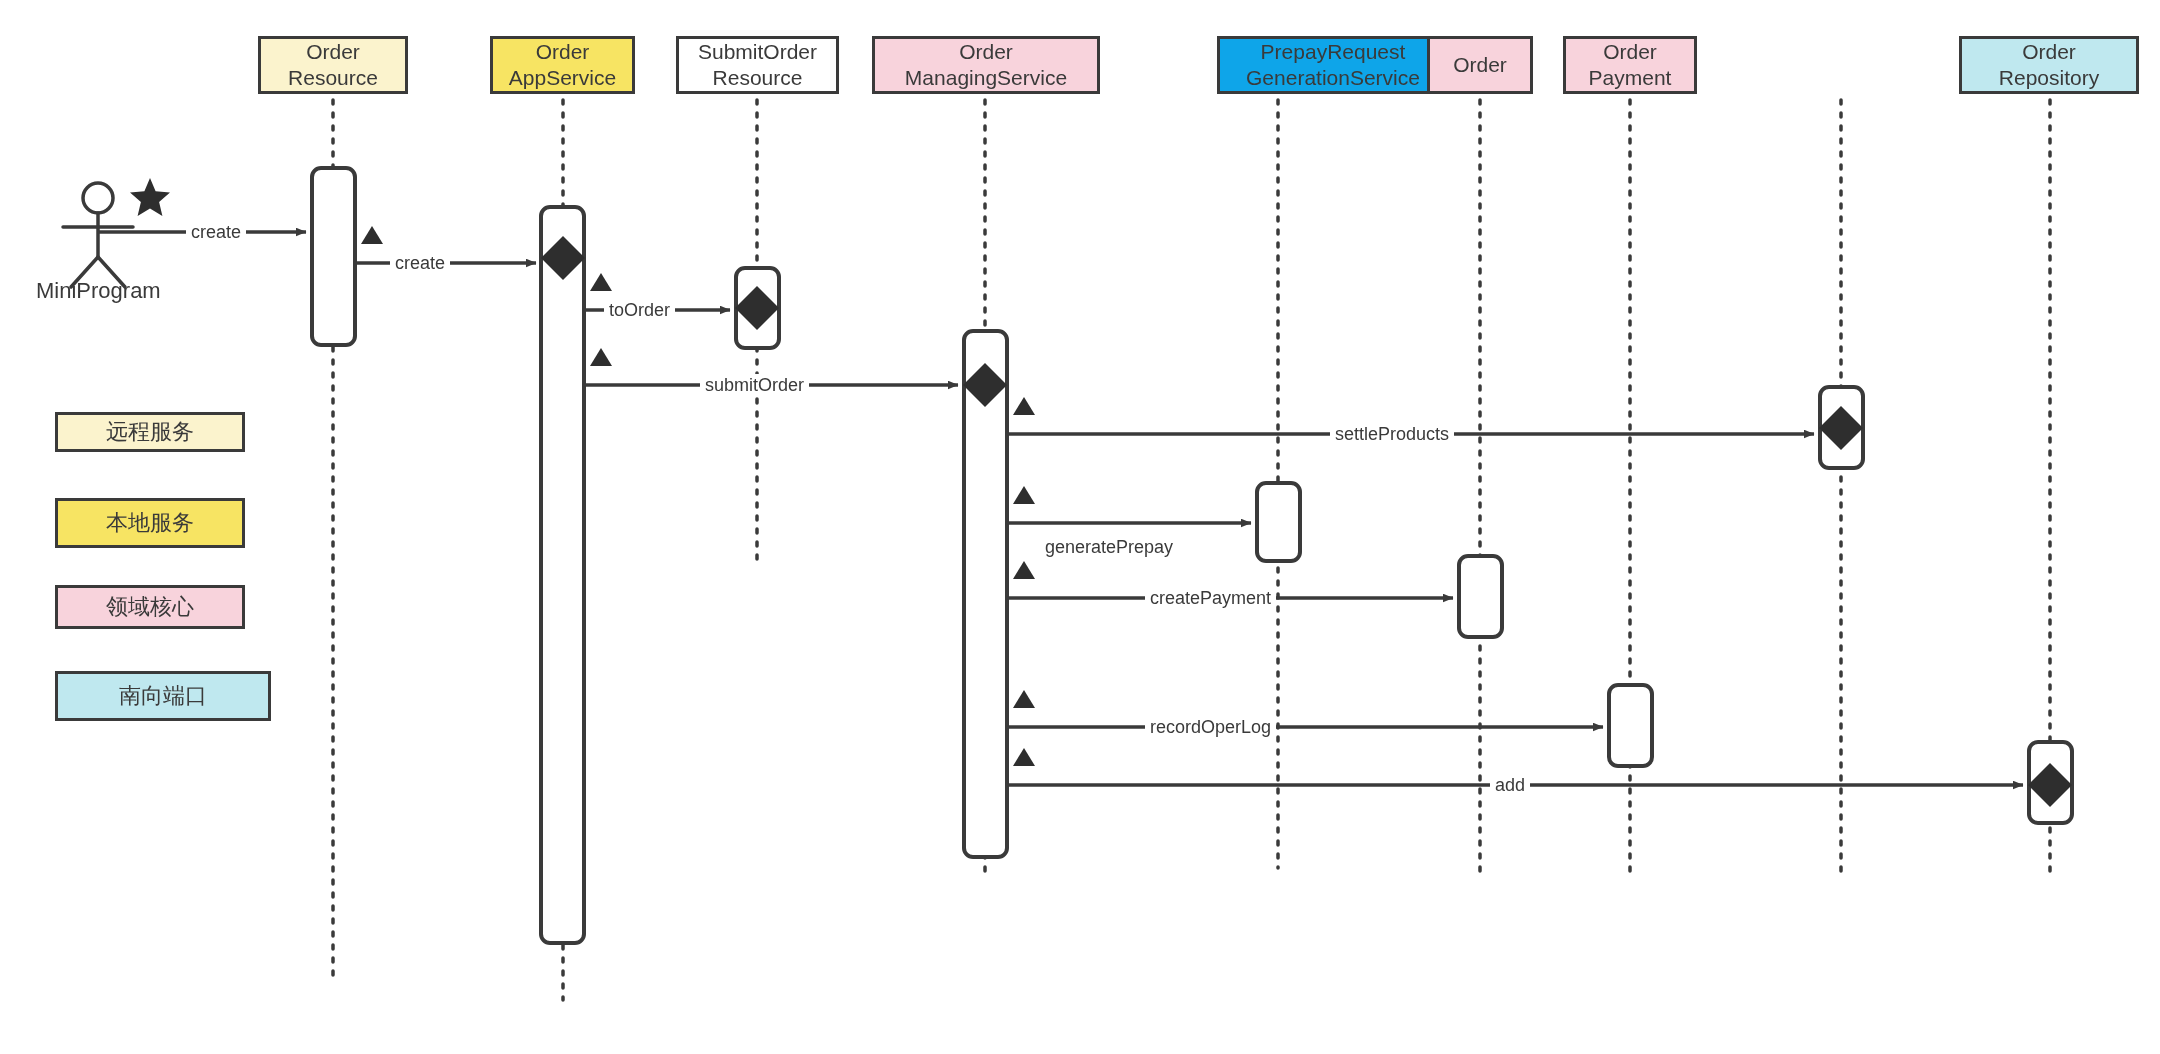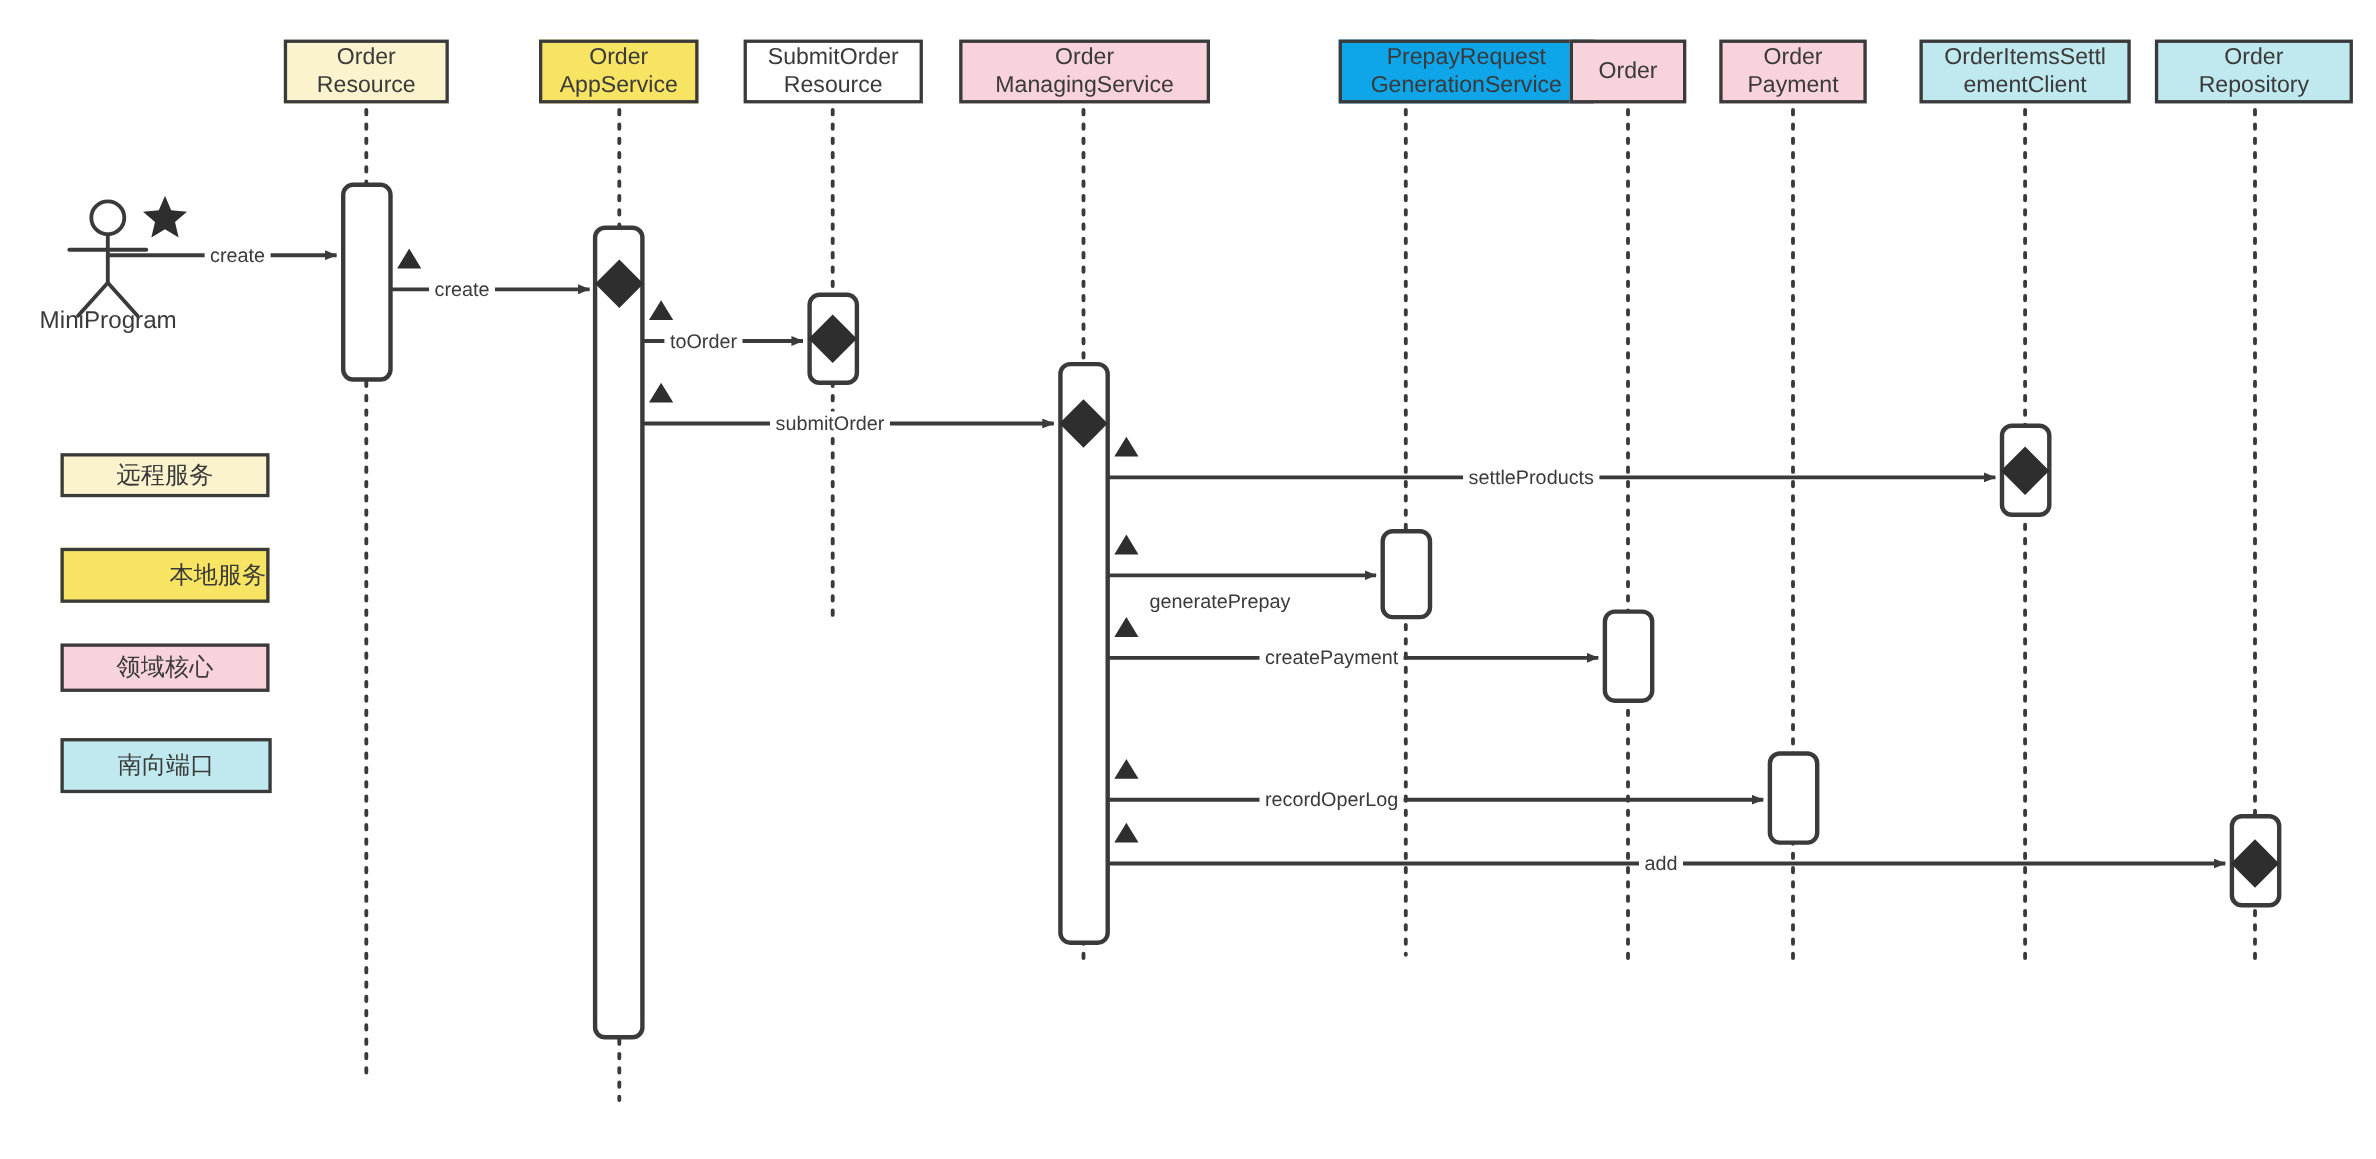--- a/index.html
+++ b/index.html
@@ -138,46 +138,40 @@
     </div>
   </div>
 
   <div class="hdr" style="left:1563px;top:36px;width:134px;height:58px;background:#f8d3dc;">
     <div>
       <div>Order</div>
       <div>Payment</div>
     </div>
   </div>
 
-  <div class="hdr" style="left:1745px;top:36px;width:192px;height:58px;background:#bfe8ef;">
-    <div>
-      <div>OrderItemsSettl</div>
-      <div>ementClient</div>
-    </div>
-  </div>
 
   <div class="hdr" style="left:1959px;top:36px;width:180px;height:58px;background:#bfe8ef;">
     <div>
       <div>Order</div>
       <div>Repository</div>
     </div>
   </div>
 
   <div class="actor-label" style="left:36px;top:278px;">MiniProgram</div>
 
   <div class="legend" style="left:55px;top:412px;width:190px;height:40px;background:#fbf3cd;">
     <span>远程服务</span>
   </div>
-  <div class="legend" style="left:55px;top:498px;width:190px;height:50px;background:#f7e463;justify-content:flex-end;">
+  <div class="legend" style="left:55px;top:498px;width:190px;height:50px;background:#f7e463;">
     <span>本地服务</span>
   </div>
   <div class="legend" style="left:55px;top:585px;width:190px;height:44px;background:#f8d3dc;">
     <span>领域核心</span>
   </div>
-  <div class="legend" style="left:55px;top:671px;width:192px;height:50px;background:#bfe8ef;">
+  <div class="legend" style="left:55px;top:671px;width:216px;height:50px;background:#bfe8ef;">
     <span>南向端口</span>
   </div>
 
   <div class="msg" style="left:186px;top:221px;">create</div>
   <div class="msg" style="left:390px;top:252px;">create</div>
   <div class="msg" style="left:604px;top:299px;">toOrder</div>
   <div class="msg" style="left:700px;top:374px;">submitOrder</div>
   <div class="msg" style="left:1330px;top:423px;">settleProducts</div>
   <div class="msg" style="left:1040px;top:536px;text-align:right;">generatePrepay</div>
   <div class="msg" style="left:1145px;top:587px;">createPayment</div>

